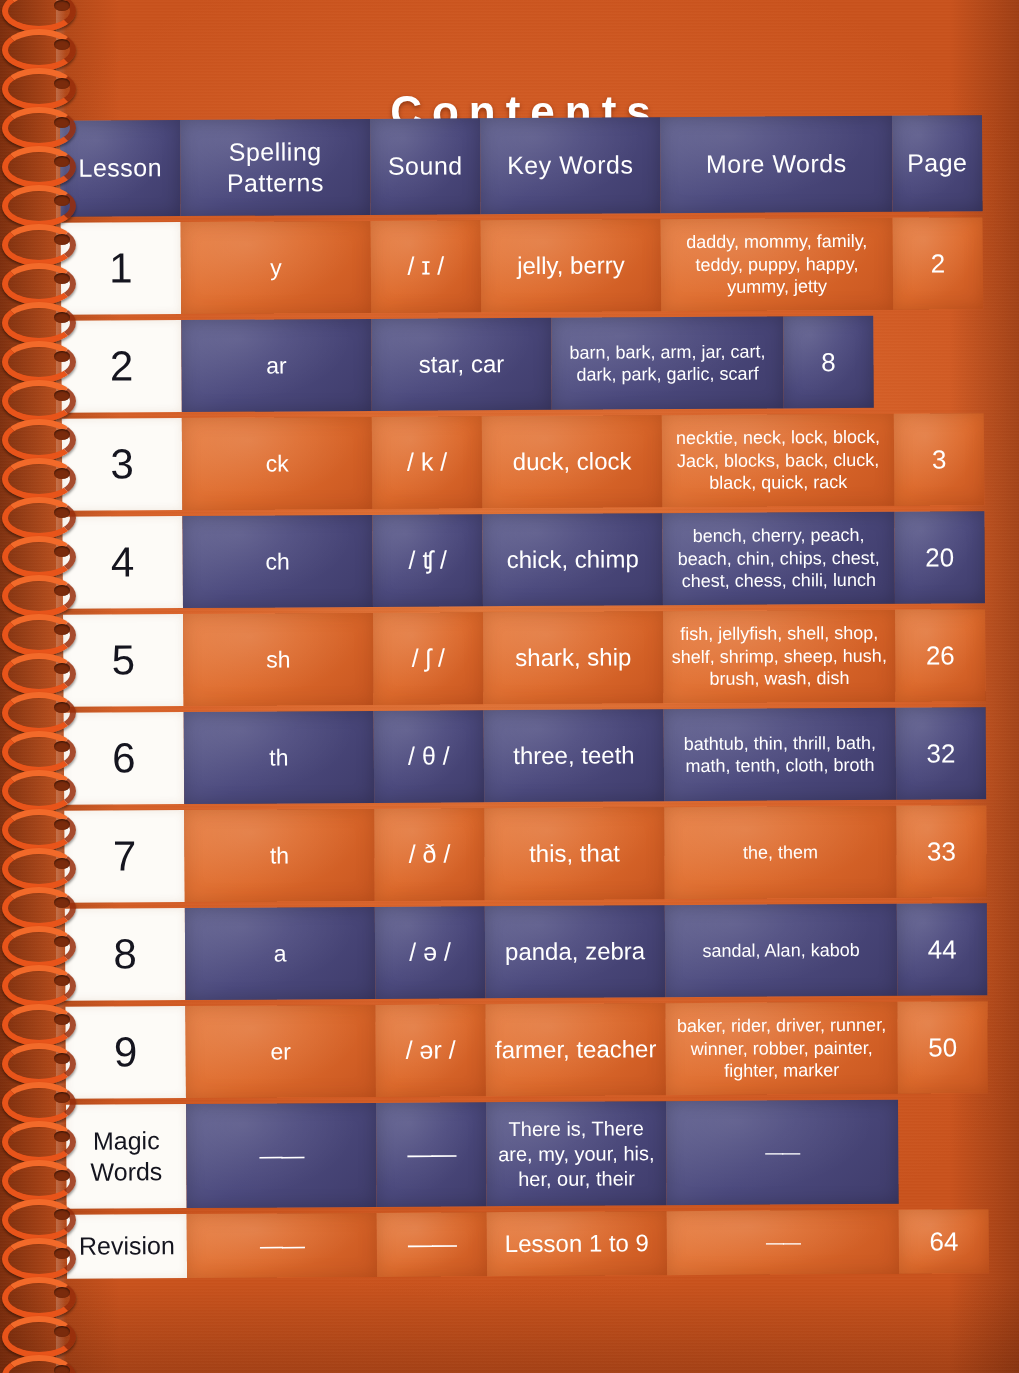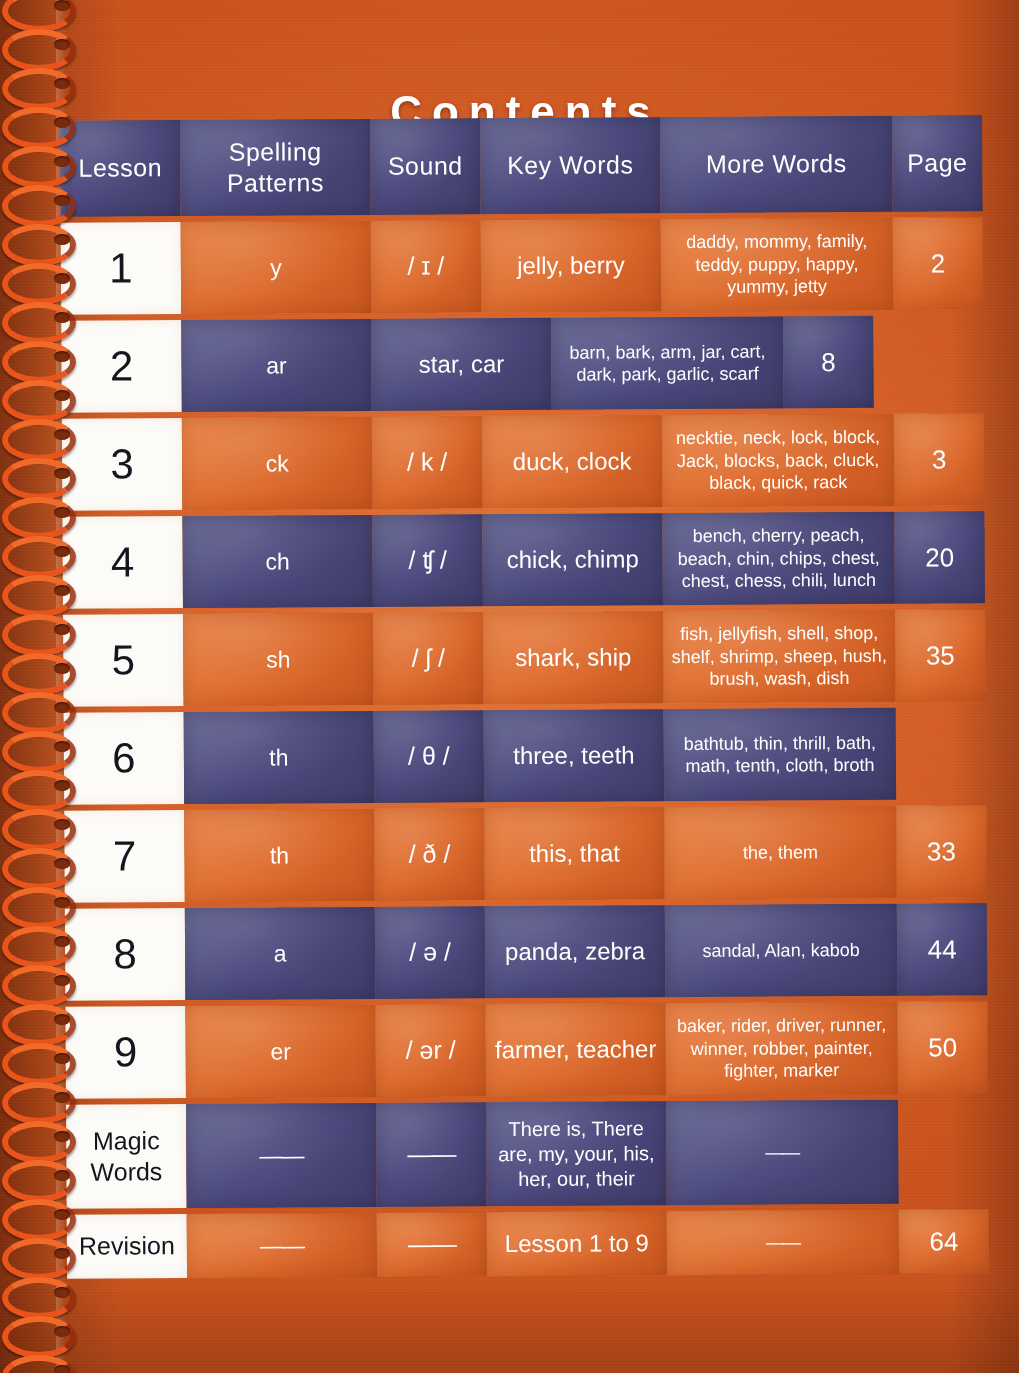--- a/index.html
+++ b/index.html
@@ -328,29 +328,30 @@
       <div class="cell purple c-more">bench, cherry, peach, beach, chin, chips, chest, chest, chess, chili, lunch</div>
       <div class="cell purple c-page">20</div>
     </div>
 
     <div class="row row-body">
       <div class="cell white c-lesson">5</div>
       <div class="cell orange c-pattern">sh</div>
       <div class="cell orange c-sound">/ ʃ /</div>
       <div class="cell orange c-key">shark, ship</div>
       <div class="cell orange c-more">fish, jellyfish, shell, shop, shelf, shrimp, sheep, hush, brush, wash, dish</div>
-      <div class="cell orange c-page">35</div>
+      <div class="cell orange c-page">26</div>
     </div>
 
     <div class="row row-body">
       <div class="cell white c-lesson">6</div>
       <div class="cell purple c-pattern">th</div>
       <div class="cell purple c-sound">/ θ /</div>
       <div class="cell purple c-key">three, teeth</div>
       <div class="cell purple c-more">bathtub, thin, thrill, bath, math, tenth, cloth, broth</div>
+      <div class="cell purple c-page">32</div>
     </div>
 
     <div class="row row-body">
       <div class="cell white c-lesson">7</div>
       <div class="cell orange c-pattern">th</div>
       <div class="cell orange c-sound">/ ð /</div>
       <div class="cell orange c-key">this, that</div>
       <div class="cell orange c-more">the, them</div>
       <div class="cell orange c-page">33</div>
     </div>

